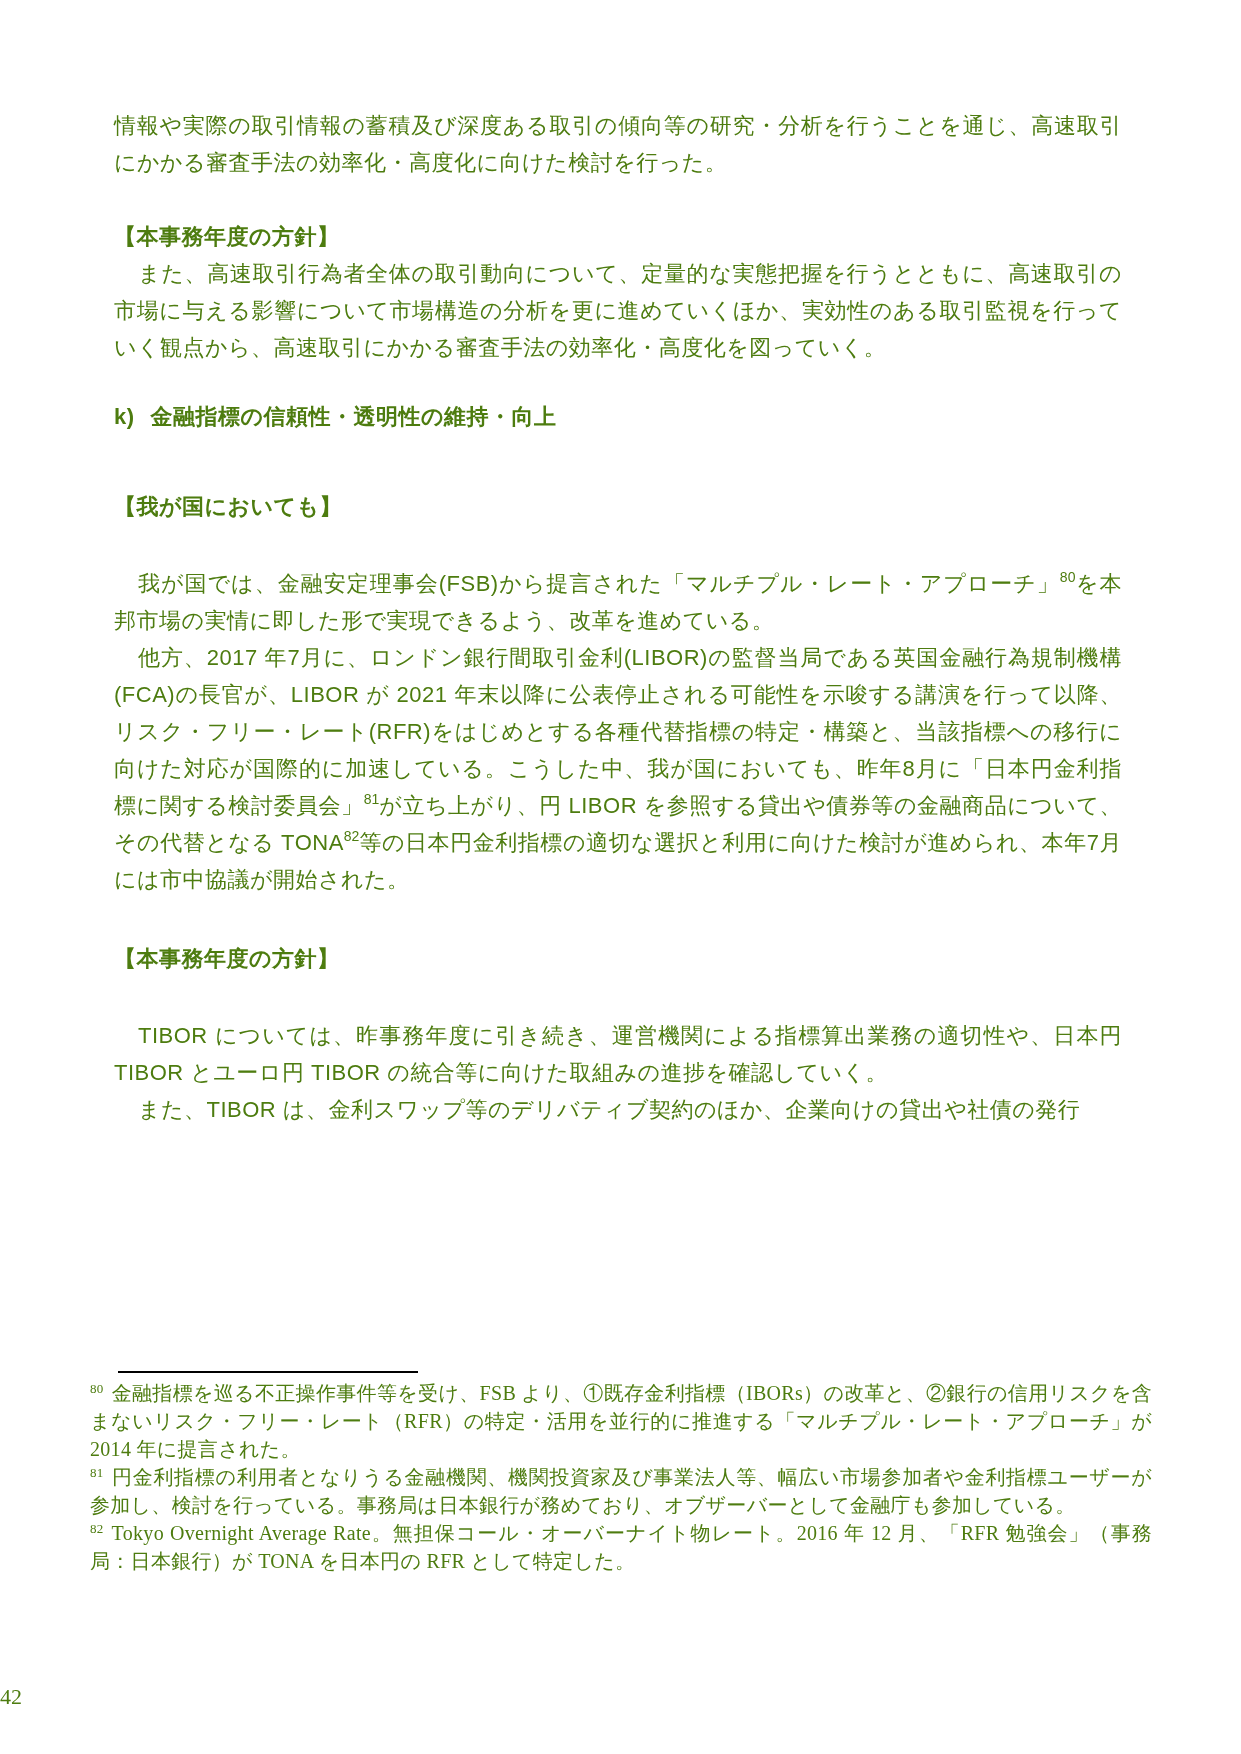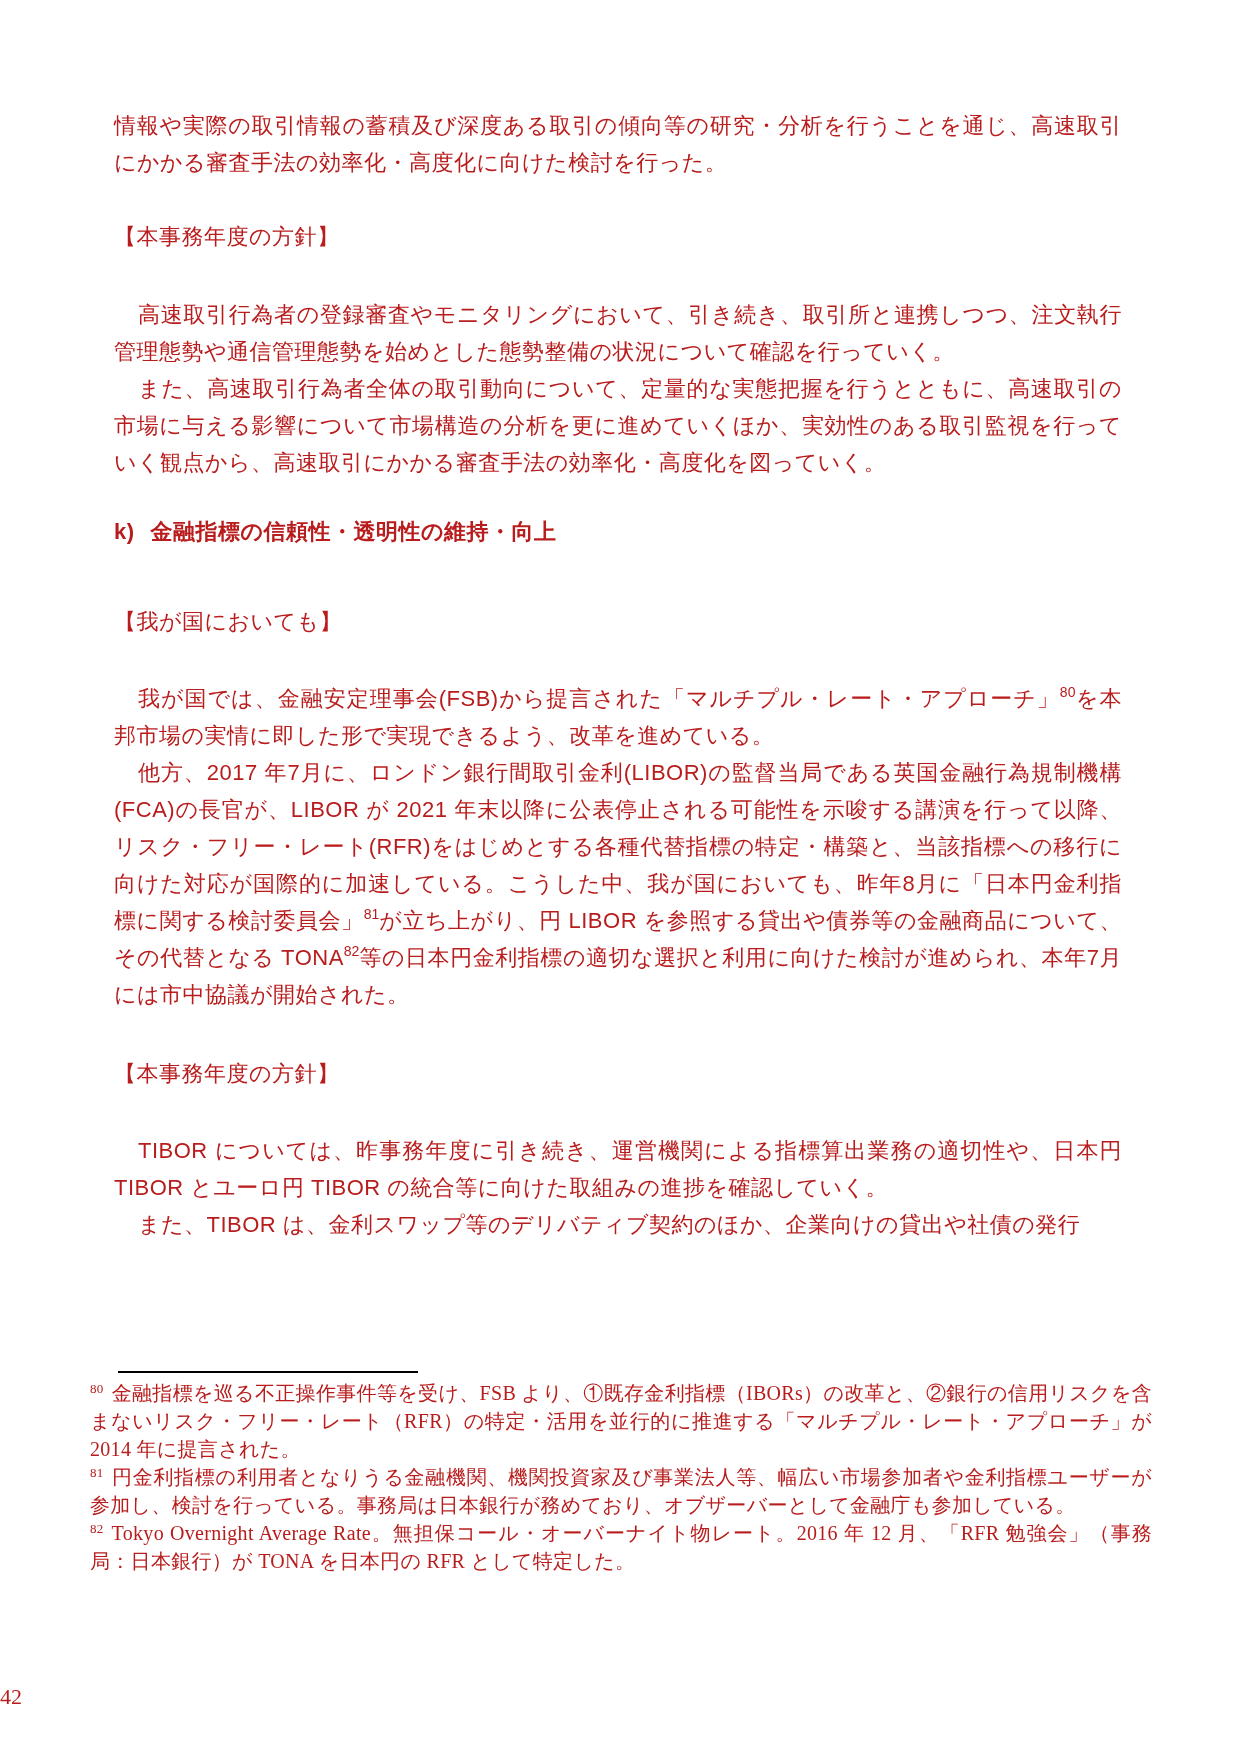--- a/index.html
+++ b/index.html
@@ -5,41 +5,41 @@
   html, body {
     margin: 0;
     padding: 0;
     background: #ffffff;
   }
   .page {
     position: relative;
     width: 1241px;
     height: 1754px;
     background: #ffffff;
-    color: #b91c1c;
+    color: #4d7c0f;
     overflow: hidden;
     font-family: "Liberation Sans", "DejaVu Sans", sans-serif;
   }
   
   .content {
     position: absolute;
     top: 107px;
     left: 114px;
     width: 1008px;
   }
   .content p {
     margin: 0;
     font-size: 22px;
     line-height: 37px;
     text-align: justify;
     letter-spacing: 0.5px;
   }
   .para.indent { text-indent: 24px; }
   .heading {
-    font-weight: normal;
+    font-weight: bold;
     text-align: left;
   }
   .mt-policy1   { margin-top: 37px !important; }
   .mt-para1     { margin-top: 41px !important; }
   .mt-k         { margin-top: 32px !important; }
   .mt-results   { margin-top: 53px !important; }
   .mt-fsb       { margin-top: 40px !important; }
   .mt-policy2   { margin-top: 42px !important; }
   .mt-tiborpol  { margin-top: 40px !important; }
   .heading-k {
@@ -101,21 +101,20 @@
 <body>
 
 <div class="page">
 
   <div class="content">
 
     <p class="para">情報や実際の取引情報の蓄積及び深度ある取引の傾向等の研究・分析を行うことを通じ、高速取引にかかる審査手法の効率化・高度化に向けた検討を行った。</p>
 
     <p class="heading mt-policy1">【本事務年度の方針】</p>
 
-    <p class="para indent mt-para1">高速取引行為者の登録審査やモニタリングにおいて、引き続き、取引所と連携しつつ、注文執行管理態勢や通信管理態勢を始めとした態勢整備の状況について確認を行っていく。</p>
 
     <p class="para indent">また、高速取引行為者全体の取引動向について、定量的な実態把握を行うとともに、高速取引の市場に与える影響について市場構造の分析を更に進めていくほか、実効性のある取引監視を行っていく観点から、高速取引にかかる審査手法の効率化・高度化を図っていく。</p>
 
     <p class="heading-k mt-k">
       <span class="k-label">k)</span><span>金融指標の信頼性・透明性の維持・向上</span>
     </p>
 
     <p class="heading mt-results">【我が国においても】</p>
 
     <p class="para indent mt-fsb">

